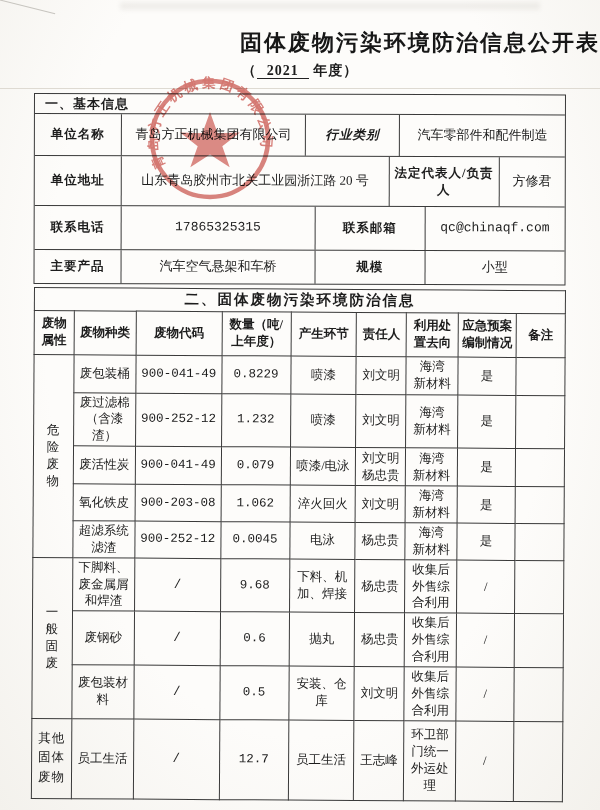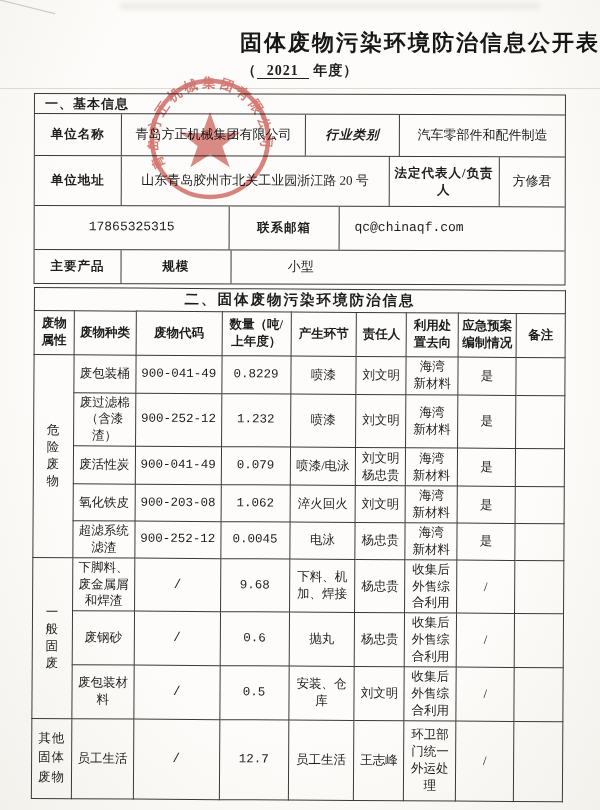--- a/index.html
+++ b/index.html
@@ -112,26 +112,28 @@
       <div class="bcell label c3">行业类别</div>
       <div class="bcell c4">汽车零部件和配件制造</div>
     </div>
     <div class="brow r2">
       <div class="bcell label c1">单位地址</div>
       <div class="bcell c2">山东青岛胶州市北关工业园浙江路 20 号</div>
       <div class="bcell label c3">法定代表人/负责人</div>
       <div class="bcell c4">方修君</div>
     </div>
     <div class="brow r3">
+      <div class="bcell label c1">联系电话</div>
       <div class="bcell c2 mono">17865325315</div>
       <div class="bcell label c3">联系邮箱</div>
       <div class="bcell c4 mono">qc@chinaqf.com</div>
     </div>
     <div class="brow r4">
       <div class="bcell label c1">主要产品</div>
+      <div class="bcell c2">汽车空气悬架和车桥</div>
       <div class="bcell label c3">规模</div>
       <div class="bcell c4">小型</div>
     </div>
   </div>
 
   <table class="main-table">
     <colgroup>
       <col style="width:40px">
         <col style="width:62px">
         <col style="width:86px">

